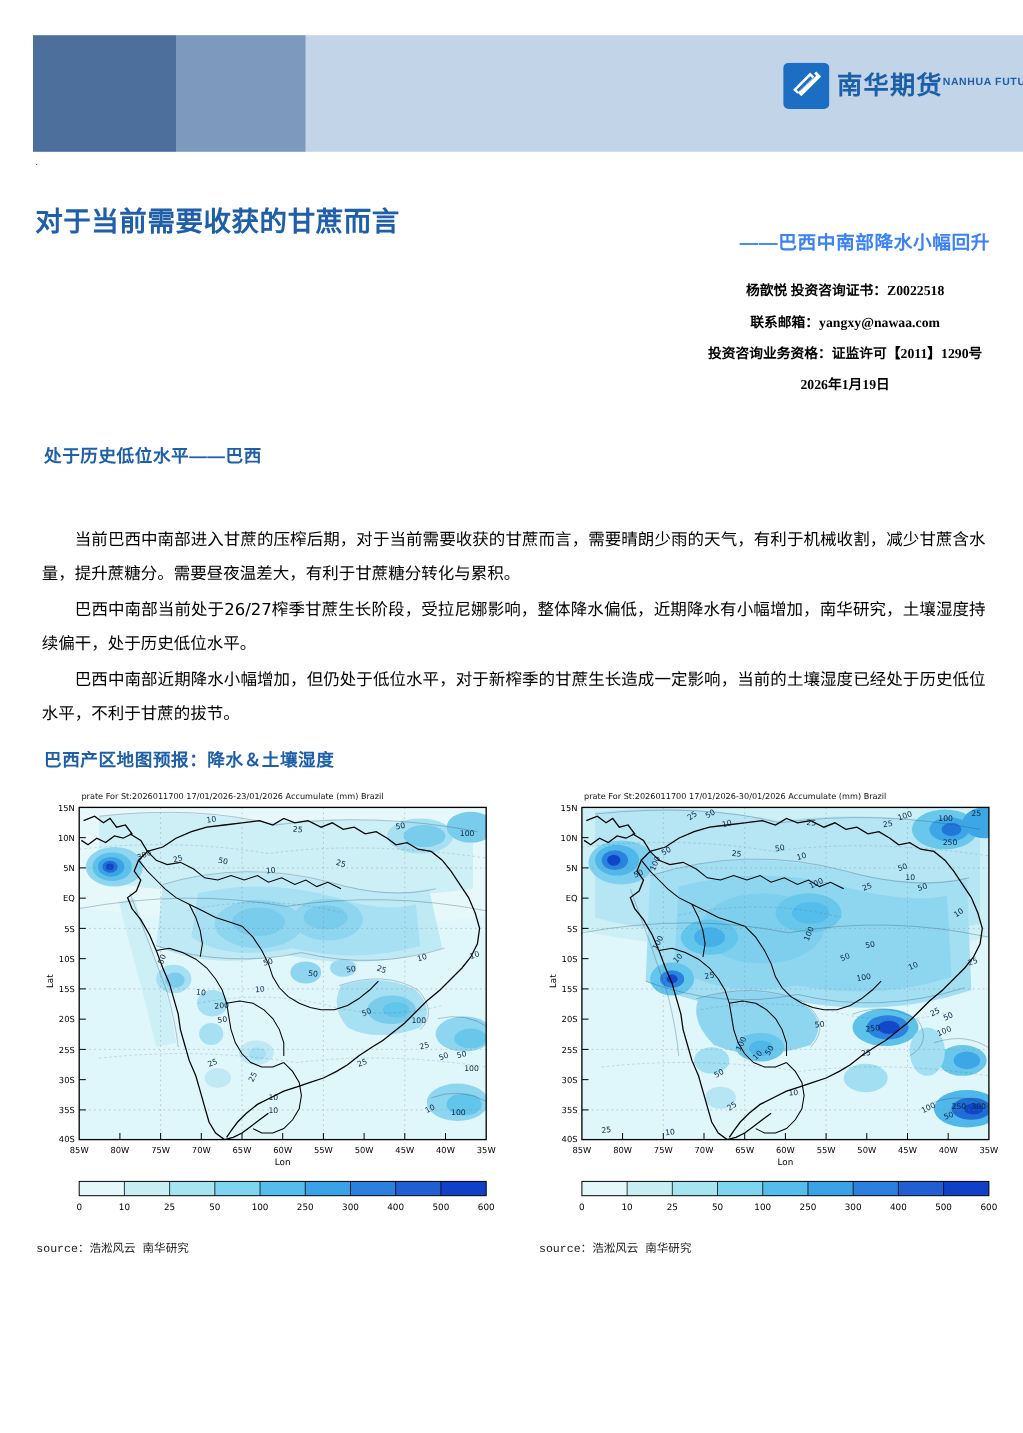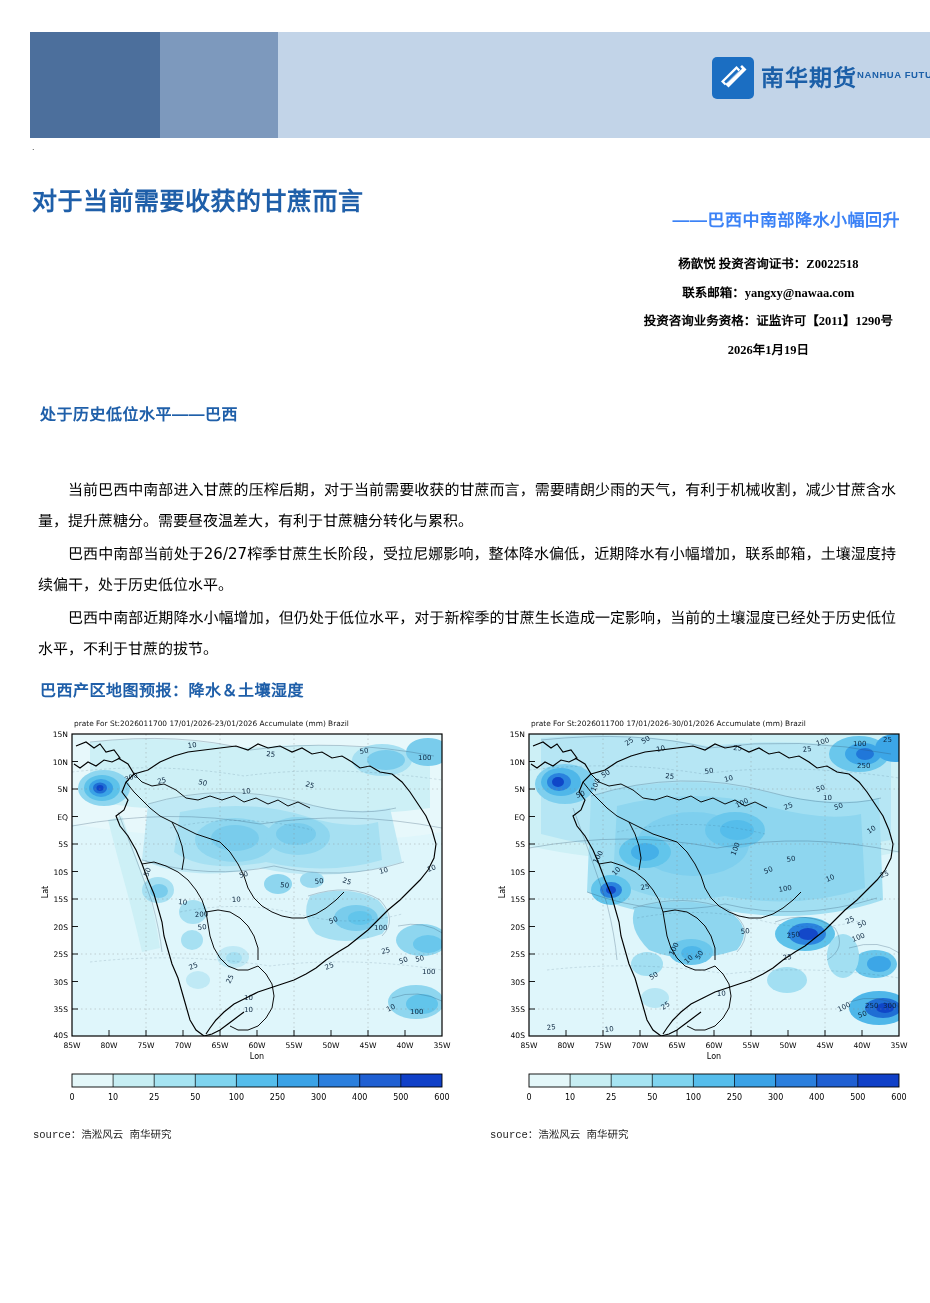--- a/index.html
+++ b/index.html
@@ -219,21 +219,21 @@
   <div class="meta-line">杨歆悦 投资咨询证书：Z0022518</div>
   <div class="meta-line">联系邮箱：yangxy@nawaa.com</div>
   <div class="meta-line">投资咨询业务资格：证监许可【2011】1290号</div>
   <div class="meta-line">2026年1月19日</div>
 </div>
 
 <h2 class="section-heading" id="heading-tips">处于历史低位水平——巴西</h2>
 
 <div class="body-copy">
   <p class="para">当前巴西中南部进入甘蔗的压榨后期，对于当前需要收获的甘蔗而言，需要晴朗少雨的天气，有利于机械收割，减少甘蔗含水量，提升蔗糖分。需要昼夜温差大，有利于甘蔗糖分转化与累积。</p>
-  <p class="para">巴西中南部当前处于26/27榨季甘蔗生长阶段，受拉尼娜影响，整体降水偏低，近期降水有小幅增加，联系邮箱，土壤湿度持续偏干，处于历史低位水平。</p>
+  <p class="para">巴西中南部当前处于26/27榨季甘蔗生长阶段，受拉尼娜影响，整体降水偏低，近期降水有小幅增加，南华研究，土壤湿度持续偏干，处于历史低位水平。</p>
   <p class="para">巴西中南部近期降水小幅增加，但仍处于低位水平，对于新榨季的甘蔗生长造成一定影响，当前的土壤湿度已经处于历史低位水平，不利于甘蔗的拔节。</p>
 </div>
 
 <h2 class="section-heading" id="heading-maps">巴西产区地图预报：降水＆土壤湿度</h2>
 
 <div class="figures">
 
   <div class="figure">
     <svg width="431" height="400" viewBox="0 0 431 400">
       <defs>

